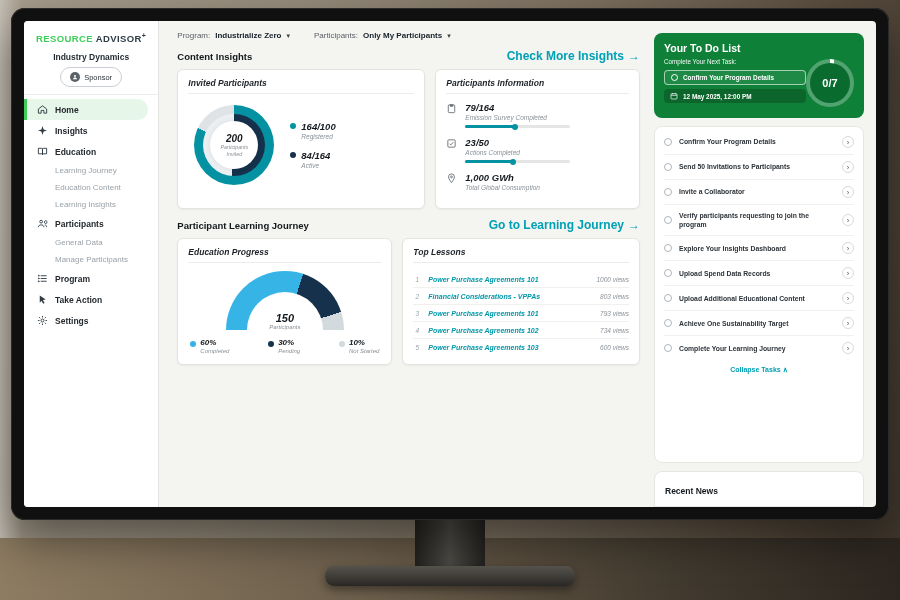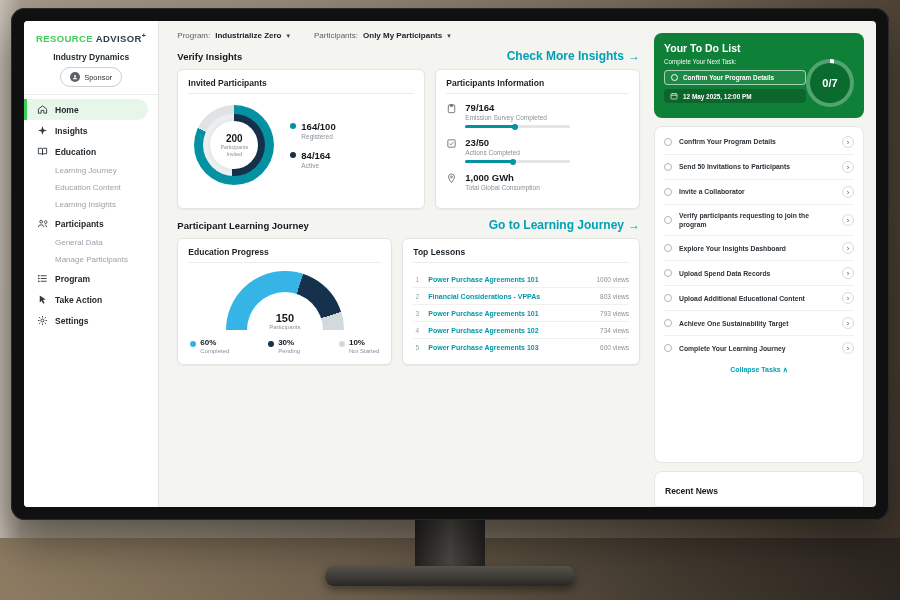--- a/index.html
+++ b/index.html
@@ -42,21 +42,21 @@
   .welcome { font-size:16px; font-weight:bold; color:#141414; margin:4px 0 9px 0; }
   .filters { display:flex; gap:24px; margin-bottom:8px; }
   .filter { display:flex; align-items:center; gap:5px; font-size:8px; color:#5c6166; }
   .filter b { color:#17202a; font-size:8px; }
   .chev-down { font-size:7px; color:#3a4248; }
   .section-head { display:flex; justify-content:space-between; align-items:center; margin:9px 0 6px 0; }
   .section-title { font-size:9.5px; font-weight:bold; color:#14191d; }
   .tlink { font-size:12px; font-weight:bold; color:#00a1b4; cursor:pointer; display:flex; gap:4px; align-items:flex-start; }
   .cards-row { display:flex; gap:10px; align-items:stretch; }
   .card { background:#fff; border:1px solid #e3e3df; border-radius:6px; padding:8px 10px;
-    box-shadow:0 1px 2px rgba(0,0,0,0.05); }
+    box-shadow:0 1px 2px rgba(0,0,0,0.05);font-style:italic; }
   .card-title { font-size:8.5px; font-weight:bold; color:#1b2126; padding-bottom:5px;
     border-bottom:1px solid #ececea; margin-bottom:8px; }
 
   .invited-card { flex:0 0 248px; }
   .invited-body { display:flex; align-items:center; gap:16px; padding:3px 0 4px 6px; }
   .donut { position:relative; width:80px; height:80px; }
   .donut-outer { position:absolute; inset:0; border-radius:50%; }
   .donut-inner { position:absolute; inset:9px; border-radius:50%; }
   .donut-hole { position:absolute; inset:16px; border-radius:50%; background:#fff;
     display:flex; flex-direction:column; align-items:center; justify-content:center; text-align:center;
@@ -243,21 +243,21 @@
             <span class="chev-down">▾</span>
           </div>
           <div class="filter">
             <span>Participants:</span>
             <b>Only My Participants</b>
             <span class="chev-down">▾</span>
           </div>
         </div>
 
         <div class="section-head">
-          <span class="section-title">Verify Insights</span>
+          <span class="section-title">Content Insights</span>
           <span class="tlink">
             <span>Check More Insights</span>
             <span>→</span>
           </span>
         </div>
 
         <div class="cards-row">
           <div class="card invited-card">
             <div class="card-title">Invited Participants</div>
             <div class="invited-body">

